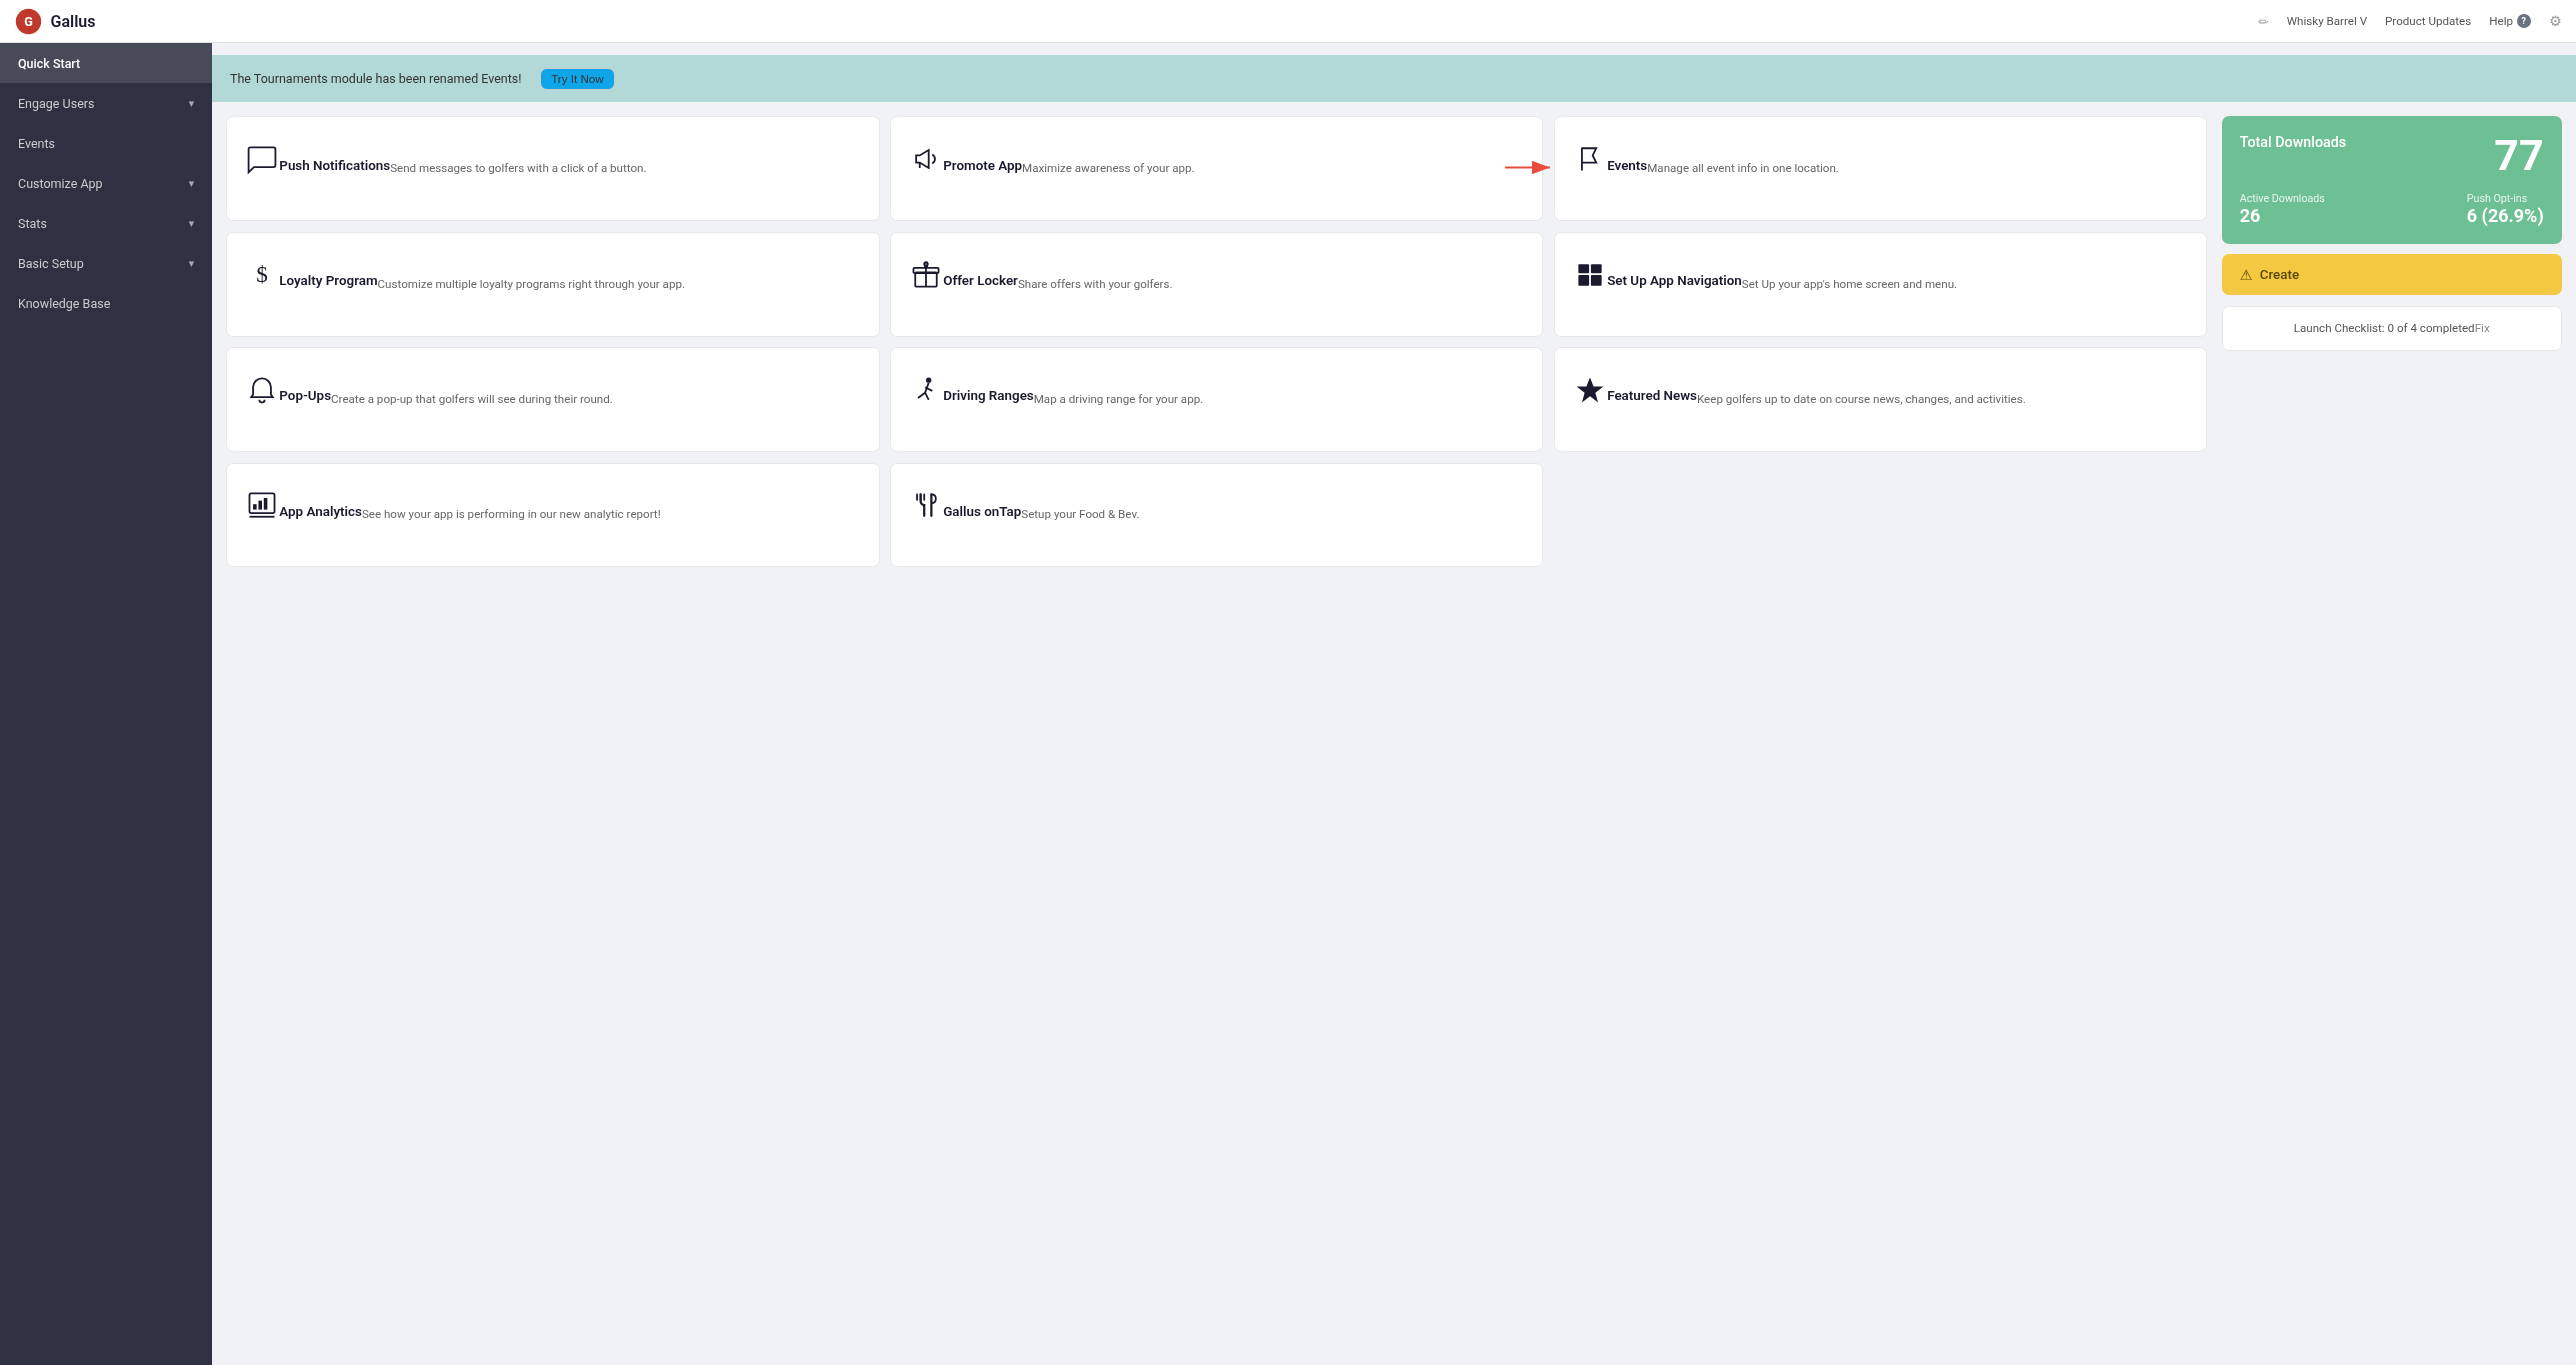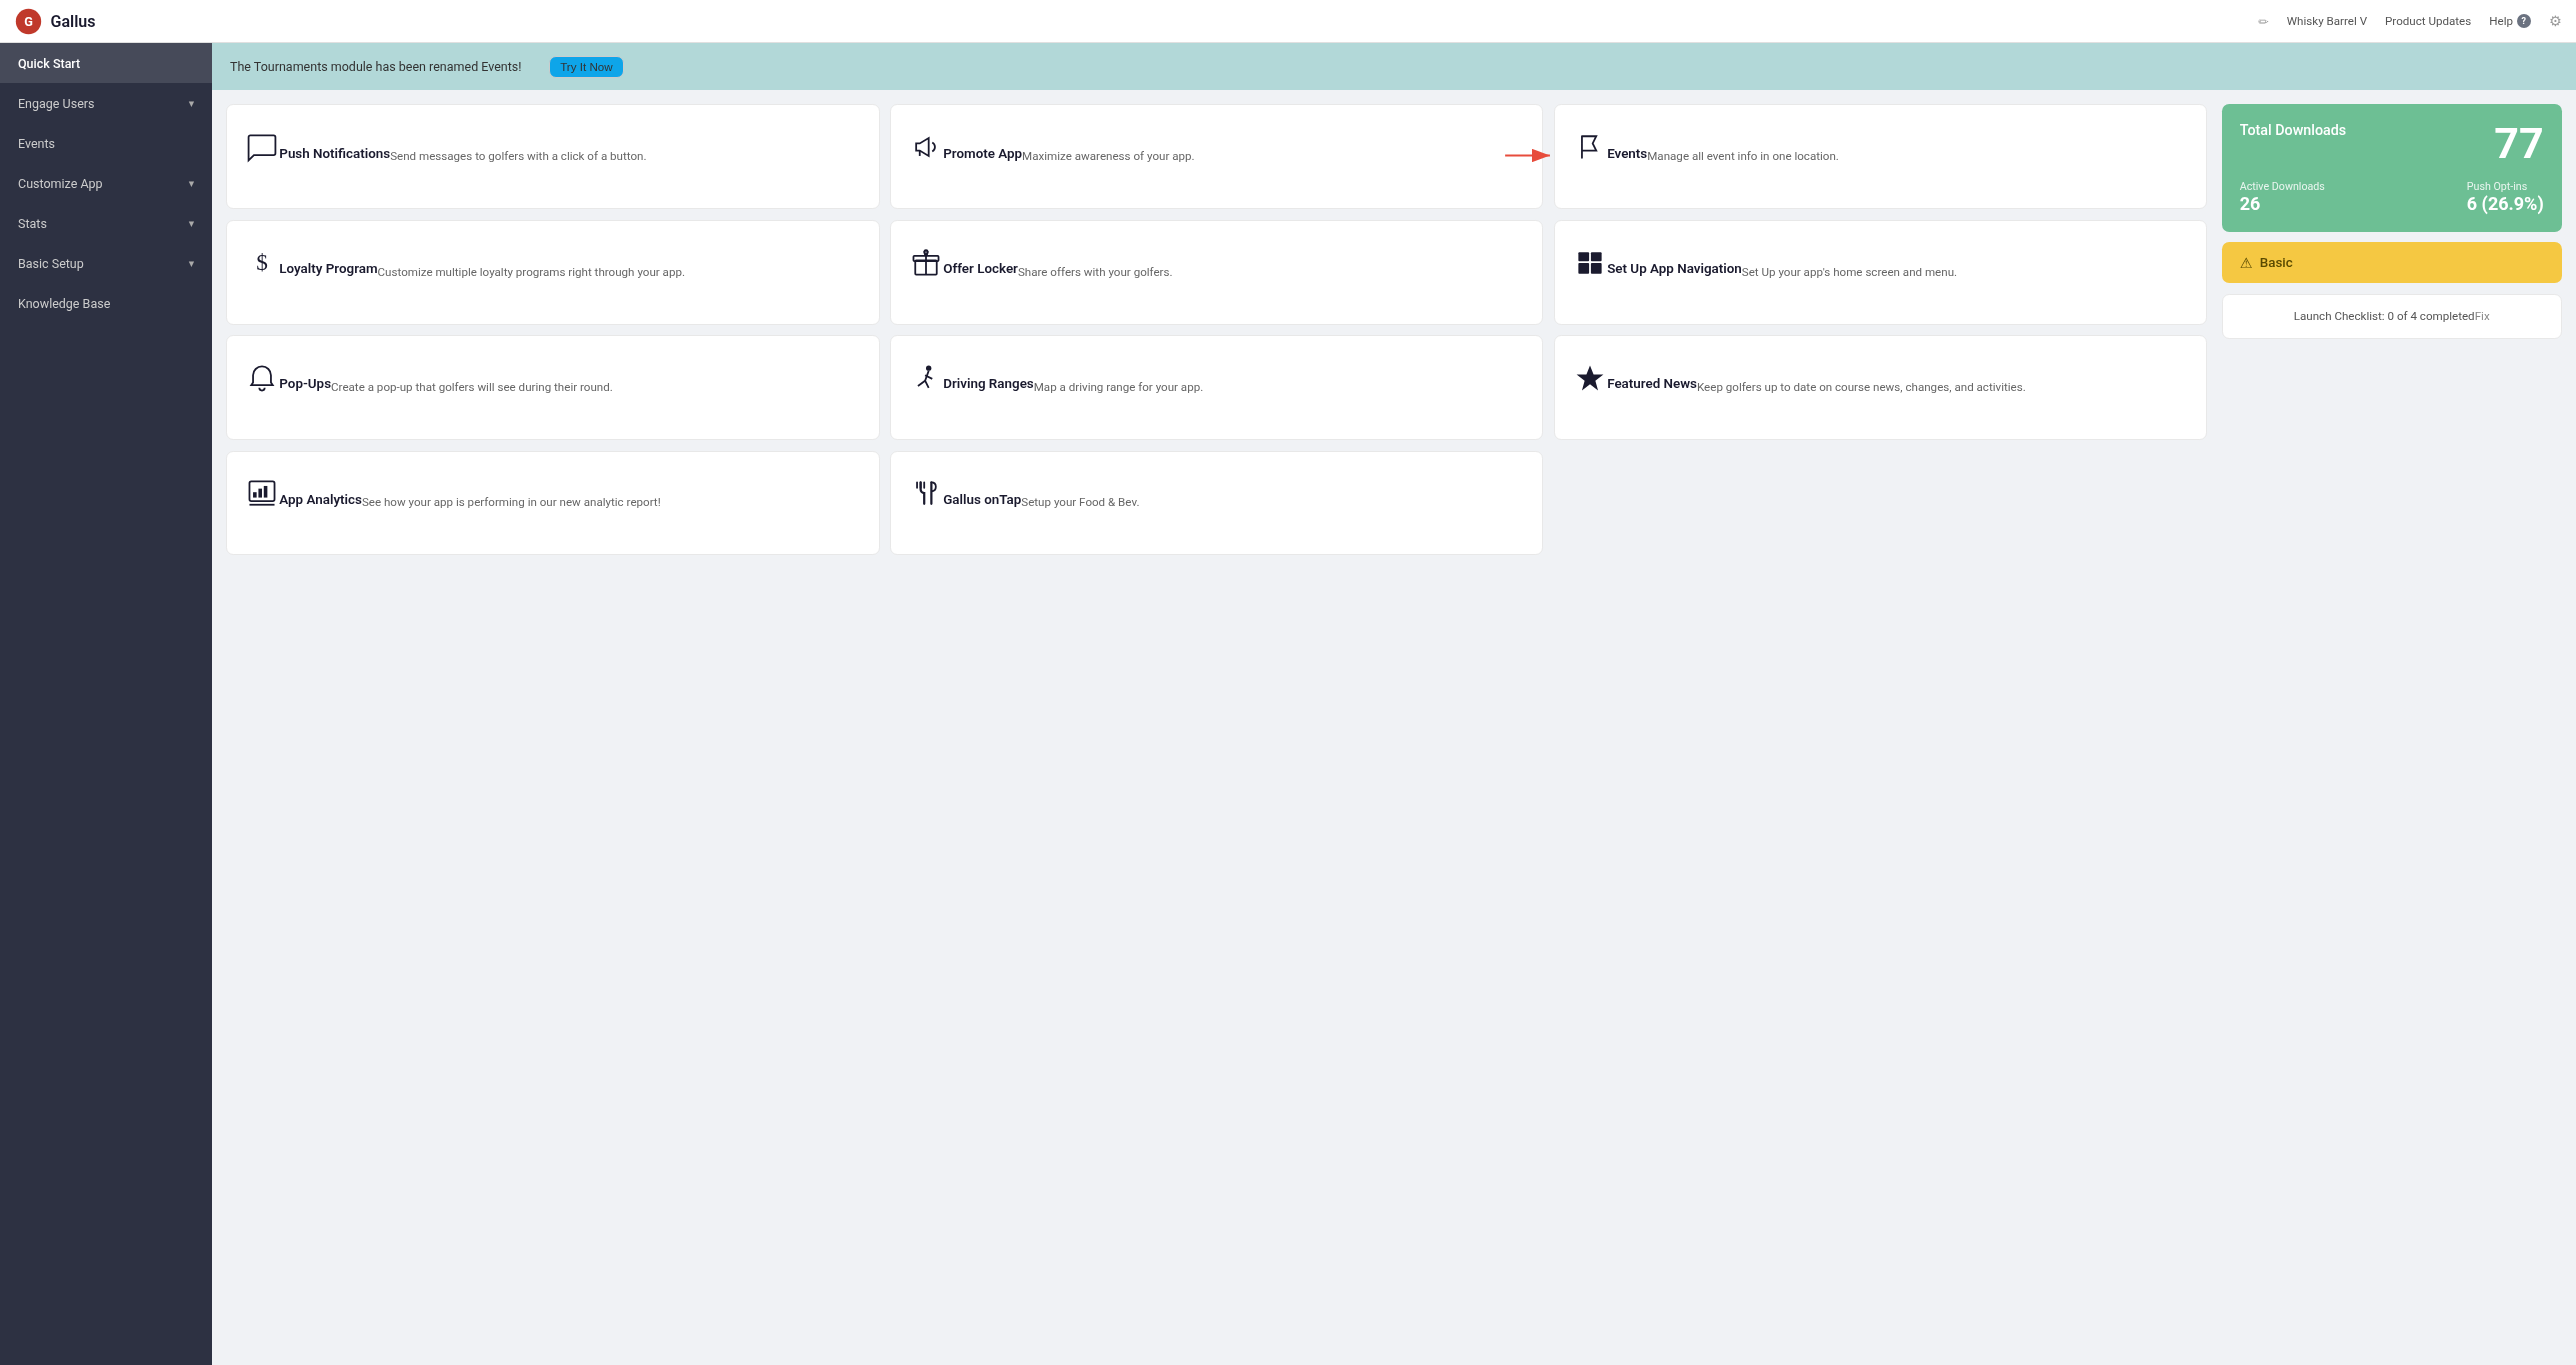--- a/index.html
+++ b/index.html
@@ -85,24 +85,25 @@
       display: flex;
       flex-direction: column;
     }
 
     
     .banner {
       background: #b2d8d8;
       padding: 12.5px 18px;
       display: flex;
       align-items: center;
-      gap: 27px;
+      gap: 18px;
       font-size: 12.5px;
       color: #333;
       flex-shrink: 0;
+      margin-top: 12px;
     }
     .banner-btn {
       background: #0ea5e9;
       border: 0.9px solid #ccc;
       padding: 3.6px 10.7px;
       border-radius: 7px;
       font-size: 11.6px;
       cursor: pointer;
       color: #333;
     }
@@ -446,21 +447,21 @@
             </div>
             <div class="stats-sub-item">
               <div class="stats-sub-label">Push Opt-ins</div>
               <div class="stats-sub-value">6 (26.9%)</div>
             </div>
           </div>
         </div>
 
         <div class="alerts-card">
           <span class="alert-icon">⚠</span>
-          <span>Basic</span>
+          <span>Create</span>
         </div>
 
         <div class="checklist-card">
           <span class="checklist-text">Launch Checklist: 0 of 4 completed</span>
           <a class="fix-link" href="#">Fix</a>
         </div>
 
       </div>
     </div>
   </div>

